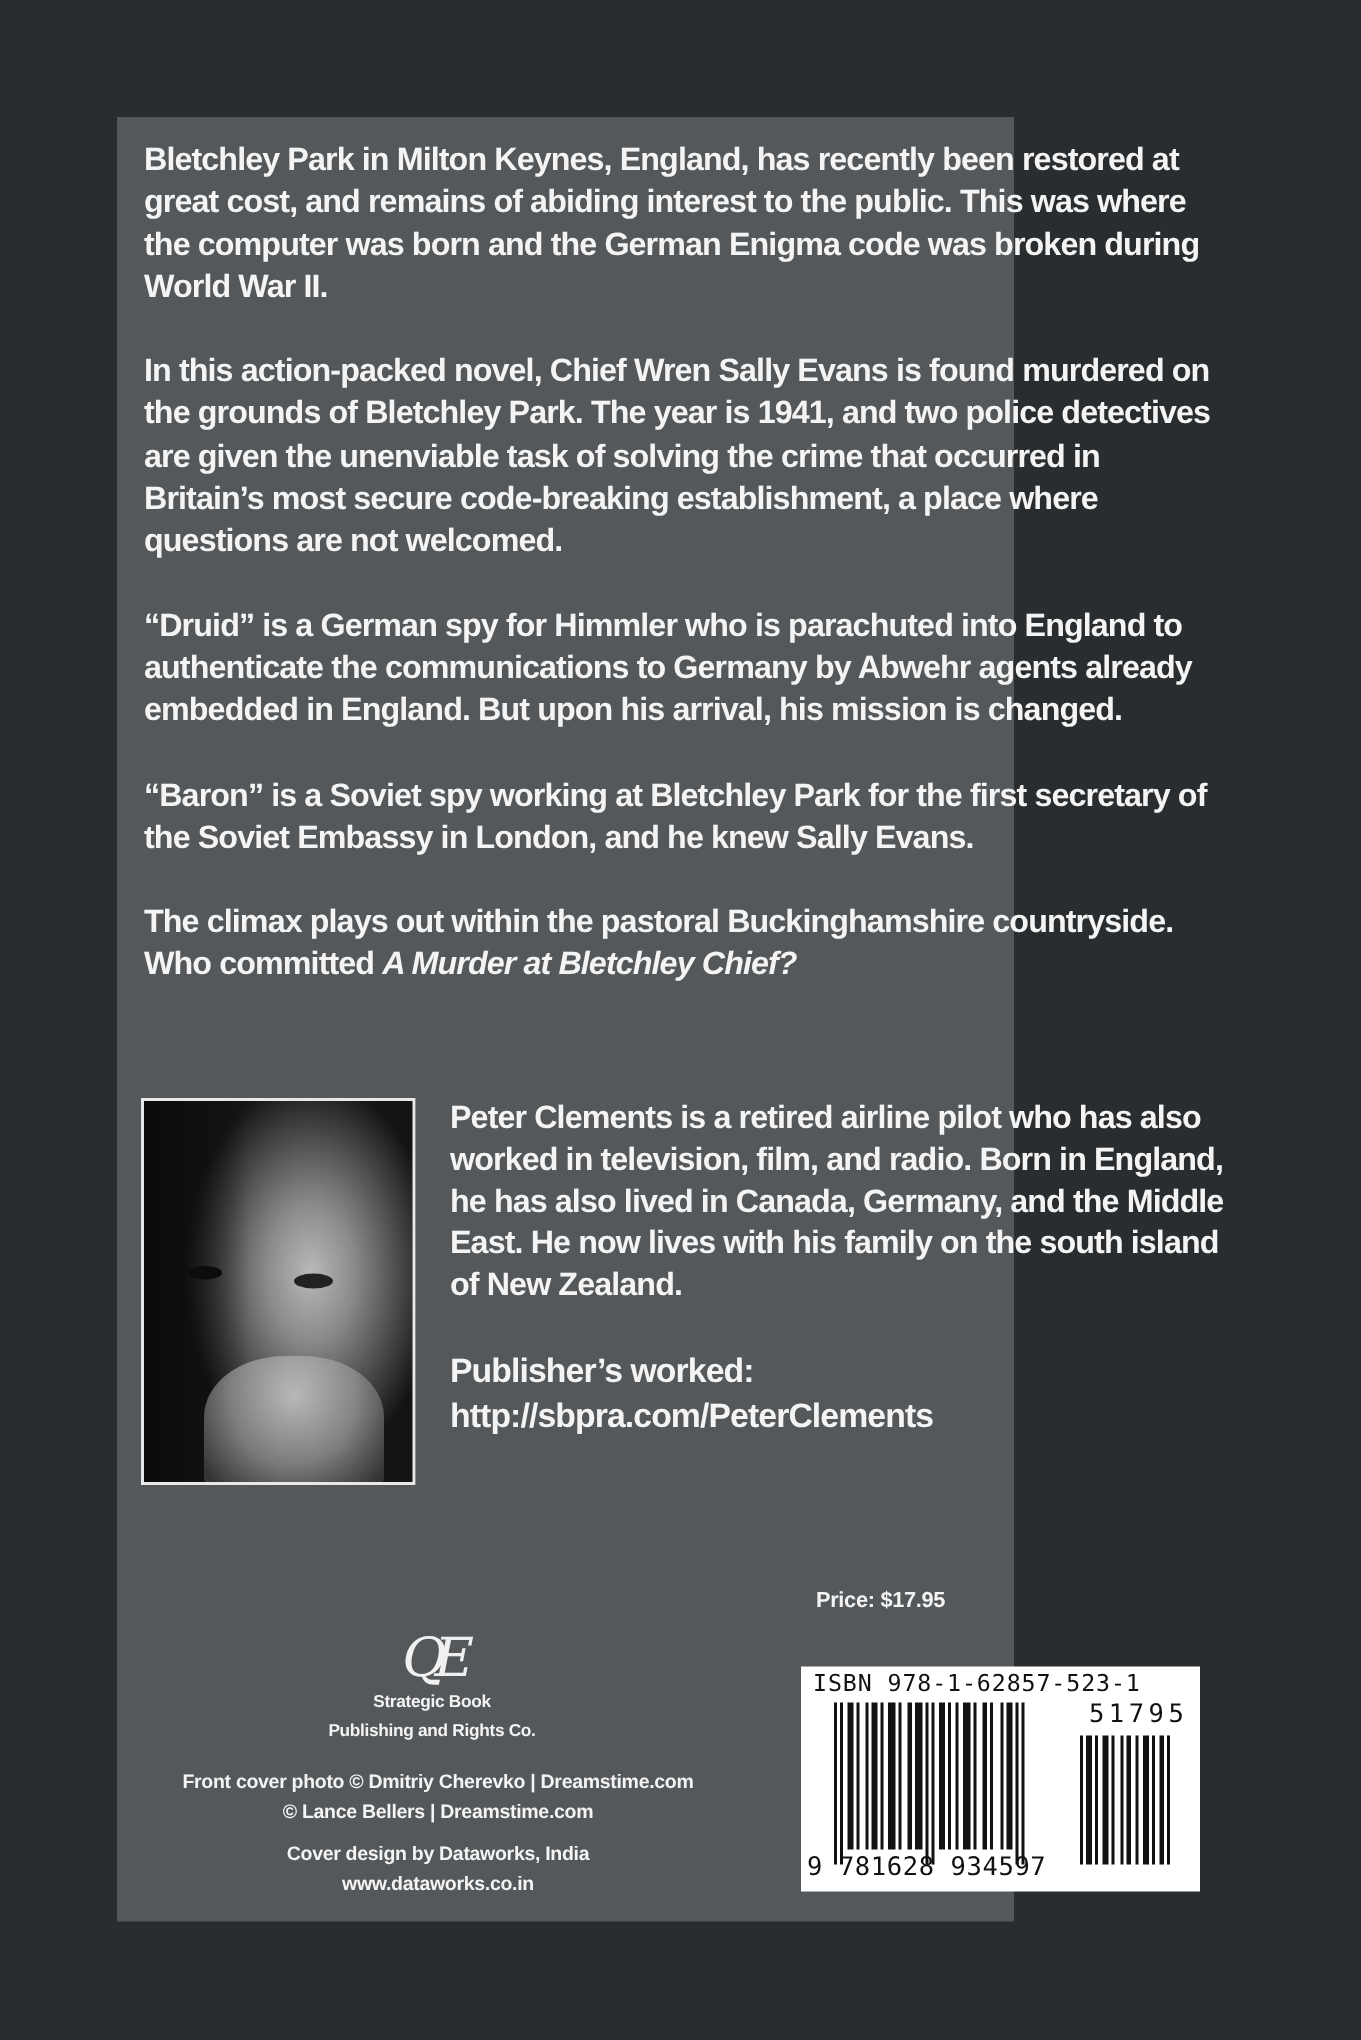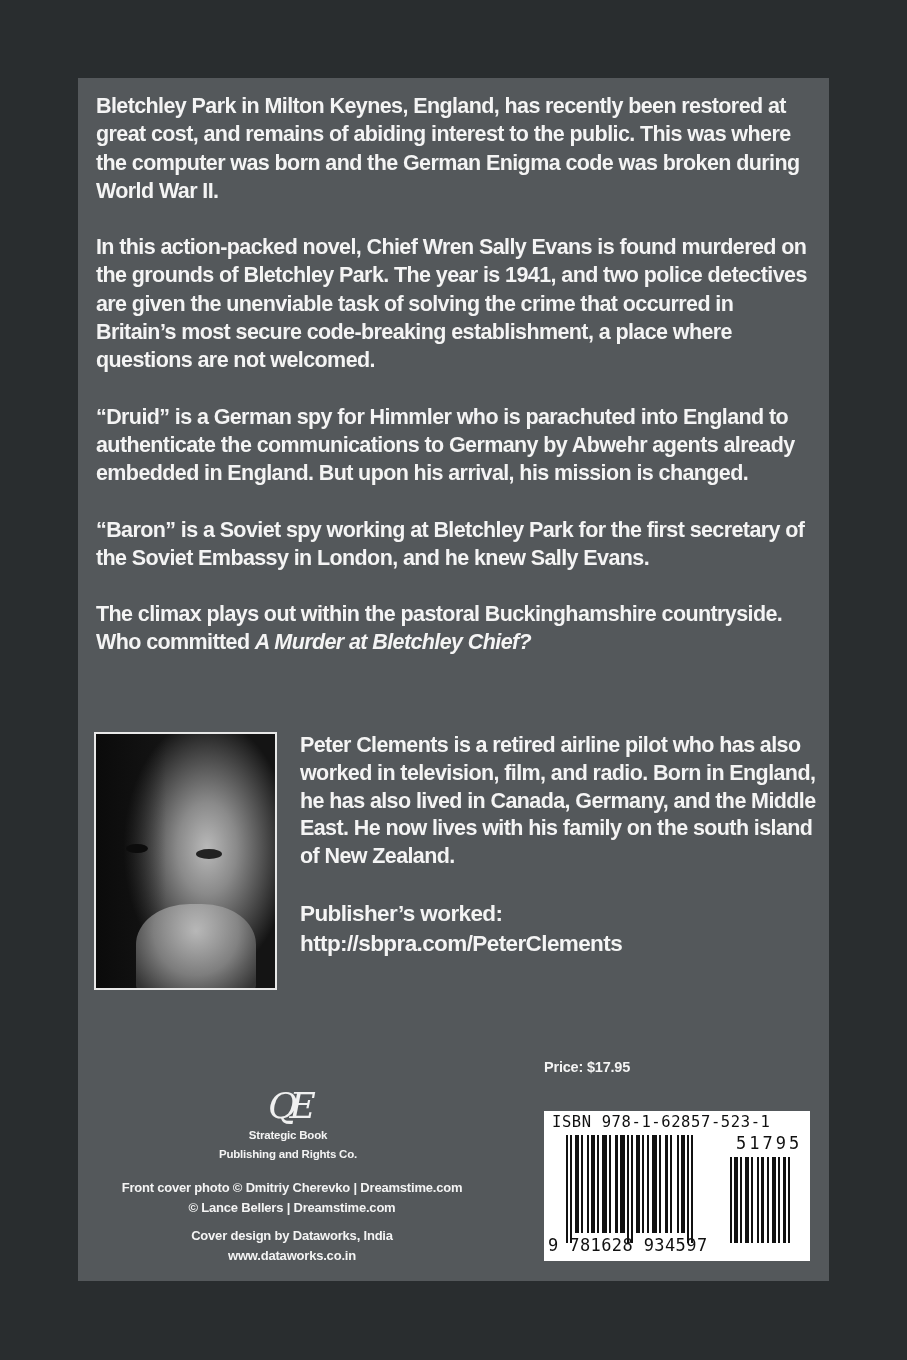--- a/index.html
+++ b/index.html
@@ -7,21 +7,21 @@
       width: 907px; height: 1360px;
       background: #292d2f;
       position: relative;
       overflow: hidden;
       font-family: "Liberation Sans", "DejaVu Sans", sans-serif;
       color: #f4f4f4;
     }
     .panel {
       position: absolute;
       left: 78px; top: 78px;
-      width: 751px; height: 1203px;
+      width: 598px; height: 1203px;
       background: #54585b;
     }
     .blurb {
       position: absolute;
       left: 18px; top: 14px;
       width: 720px;
       font-size: 21.5px;
       line-height: 28.3px;
       font-weight: bold;
       letter-spacing: -0.6px;
@@ -93,21 +93,21 @@
       position: absolute;
       left: 466px; top: 978px;
       width: 270px;
       font-size: 14.5px;
       font-weight: bold;
       line-height: 22px;
       letter-spacing: -0.2px;
     }
     .barcode-box {
       position: absolute;
-      left: 466px; top: 1033px;
+      left: 456px; top: 1033px;
       width: 266px; height: 150px;
       background: #ffffff;
       color: #111;
     }
     .bc-isbn {
       position: absolute; left: 8px; top: 2px;
       font-family: "DejaVu Sans Mono", monospace;
       font-size: 15.5px;
       letter-spacing: 0.6px;
       color: #111;

